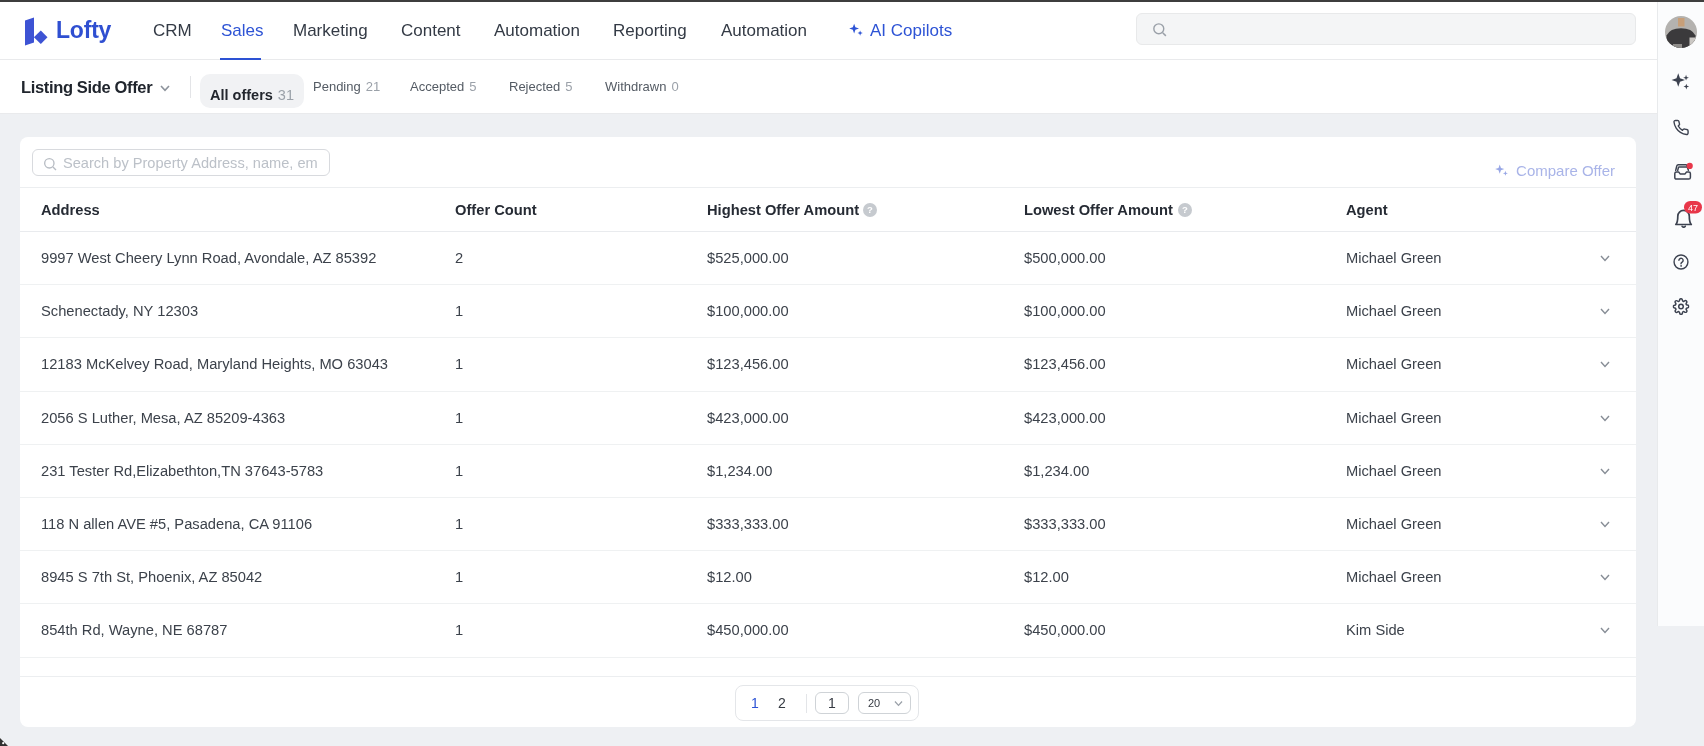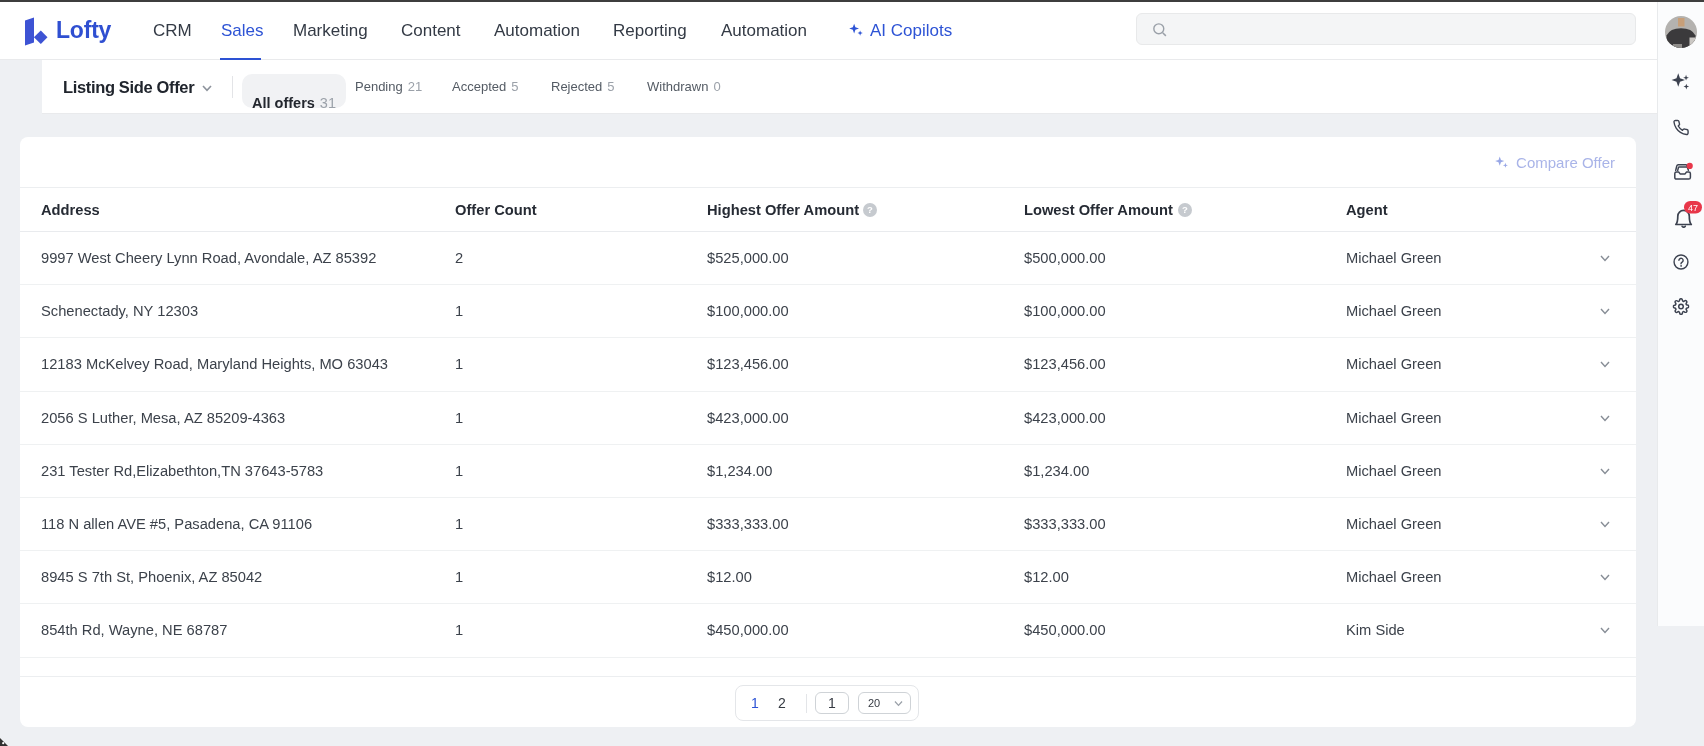--- a/index.html
+++ b/index.html
@@ -7,34 +7,34 @@
 body { position:relative; font-family:"Liberation Sans", sans-serif; background:#eef0f3; overflow:hidden; }
 .topline { position:absolute; left:0; top:0; width:1704px; height:2px; background:#3e3e3e; }
 .navbar { position:absolute; left:0; top:2px; width:1657px; height:58px; background:#fff; border-bottom:1px solid #e9eaec; }
 .navitem { position:absolute; top:0; height:58px; line-height:58px; font-size:17px; color:#333a45; }
 .navitem.active { color:#2d53d5; }
 .nav-underline { position:absolute; left:220px; top:56px; width:41px; height:3px; background:#2d52d4; }
 .logo { position:absolute; left:25px; top:14px; }
 .logotext { position:absolute; left:56px; top:15px; font-size:23px; font-weight:bold; color:#2f4fd1; letter-spacing:-0.2px; }
 .navsearch { position:absolute; left:1136px; top:11px; width:500px; height:32px; background:#f4f5f6; border:1px solid #e8e9ea; border-radius:6px; }
 .navsearch svg { position:absolute; left:14px; top:7px; }
-.subbar { position:absolute; left:0; top:60px; width:1657px; height:54px; background:#fff; border-bottom:1px solid #e9eaec;margin-left:42px; }
+.subbar { position:absolute; left:0; top:60px; width:1657px; height:54px; background:#fff; border-bottom:1px solid #e9eaec; }
 .sub-title { position:absolute; left:21px; top:0; height:54px; line-height:54px; font-size:16.5px; font-weight:bold; color:#20252d; letter-spacing:-0.35px; }
 .sub-chev { position:absolute; left:158px; top:21px; }
 .sub-div { position:absolute; left:190px; top:16px; width:1px; height:22px; background:#e3e4e7; }
-.chip { position:absolute; left:200px; top:14px; height:34px; line-height:26px; background:#f1f2f4; border-radius:10px; padding:16px 10px; font-size:14.5px; font-weight:bold; color:#23272e; }
+.chip { position:absolute; left:200px; top:14px; height:34px; line-height:26px; background:#f1f2f4; border-radius:10px; padding:8px 10px; font-size:14.5px; font-weight:bold; color:#23272e; }
 .chip .cnt { color:#9ba1a9; font-weight:normal; margin-left:5px; }
 .tab { position:absolute; top:0; height:54px; line-height:54px; font-size:13px; color:#545b64; }
 .tab .cnt { color:#9ba1a9; margin-left:5px; }
 .card { position:absolute; left:20px; top:137px; width:1616px; height:590px; background:#fff; border-radius:8px; }
 .toolbar { position:relative; height:51px; border-bottom:1px solid #eceef0; }
 .searchinput { position:absolute; left:12px; top:12px; width:298px; height:27px; border:1px solid #d8dade; border-radius:6px; background:#fff; }
 .searchinput .ph { position:absolute; left:30px; top:5px; font-size:14.6px; color:#bcc1c8; white-space:nowrap; }
 .searchinput svg { position:absolute; left:9px; top:6px; }
-.compare { position:absolute; right:21px; top:0; height:51px; line-height:51px; font-size:15px; color:#a9b4e8; }
+.compare { position:absolute; right:21px; top:8px; height:51px; line-height:51px; font-size:15px; color:#a9b4e8; }
 .compare svg { vertical-align:-3px; margin-right:6px; }
 .thead { position:relative; height:44px; border-bottom:1px solid #e9ebee; font-weight:bold; font-size:14.7px; color:#262b34; }
 .thead span, .row span { position:absolute; top:50%; transform:translateY(-50%); white-space:nowrap; }
 .row { position:relative; height:53.2px; border-bottom:1px solid #eff1f2; font-size:14.7px; color:#3c424b; }
 .c1 { left:21px; } .c2 { left:435px; } .c3 { left:687px; } .c4 { left:1004px; } .c5 { left:1326px; }
 .rowchev { position:absolute; left:1578px; top:50%; transform:translateY(-50%); }
 .gap { position:relative; height:19px; border-bottom:1px solid #eceef0; }
 .pagerow { position:relative; height:51px; }
 .pager { position:absolute; left:715px; top:8px; width:184px; height:36px; border:1px solid #e4e6e9; border-radius:8px; }
 .pg { position:absolute; top:0; width:22px; height:34px; line-height:34px; text-align:center; font-size:14px; color:#353a42; }
@@ -81,20 +81,27 @@
     </svg>
   <div class="sub-div"></div>
   <div class="chip">All offers<span class="cnt">31</span></div>
   <div class="tab" style="left:313px;">Pending<span class="cnt">21</span></div>
   <div class="tab" style="left:410px;">Accepted<span class="cnt">5</span></div>
   <div class="tab" style="left:509px;">Rejected<span class="cnt">5</span></div>
   <div class="tab" style="left:605px;">Withdrawn<span class="cnt">0</span></div>
 </div>
 <div class="card">
   <div class="toolbar">
+    <div class="searchinput">
+      <svg width="16" height="16" viewBox="0 0 24 24" fill="none" stroke="#b7bcc3" stroke-width="2">
+          <circle cx="11" cy="11" r="7"></circle>
+          <line x1="16.5" y1="16.5" x2="21" y2="21"></line>
+        </svg>
+      <span class="ph">Search by Property Address, name, em</span>
+    </div>
     <div class="compare"><svg width="17" height="17" viewBox="0 0 24 24">
       <path d="M9.5 3.5 L11.2 8.3 L16 10 L11.2 11.7 L9.5 16.5 L7.8 11.7 L3 10 L7.8 8.3 Z" fill="#98a7e6"></path>
       <path d="M17.5 12.5 L18.4 15.1 L21 16 L18.4 16.9 L17.5 19.5 L16.6 16.9 L14 16 L16.6 15.1 Z" fill="#98a7e6"></path>
     </svg>Compare Offer</div>
   </div>
   <div class="thead">
     <span class="c1">Address</span>
     <span class="c2">Offer Count</span>
     <span class="c3">Highest Offer Amount</span>
     <span style="left:843px;">

